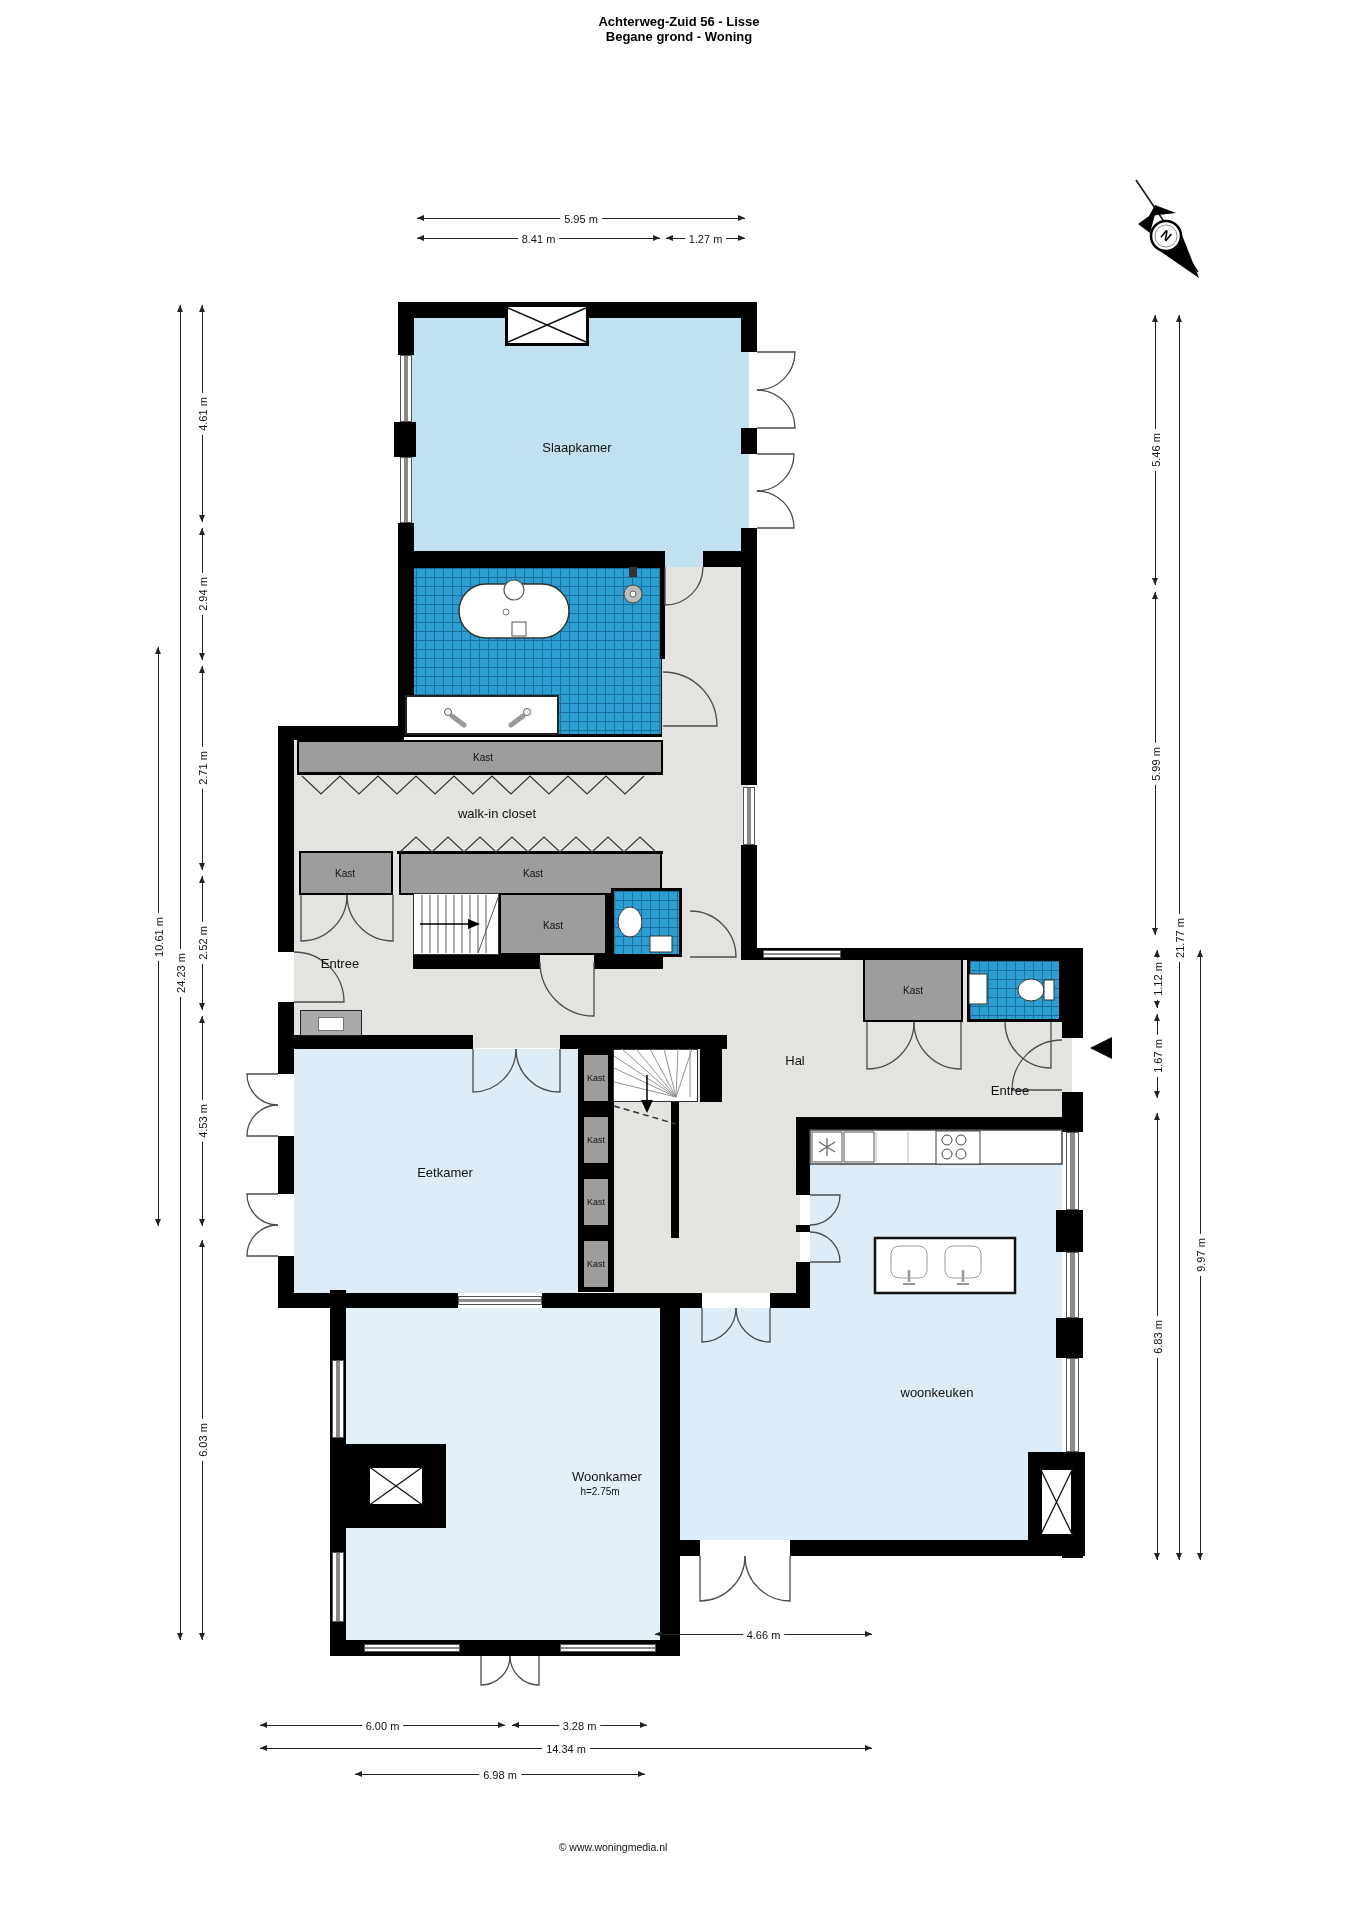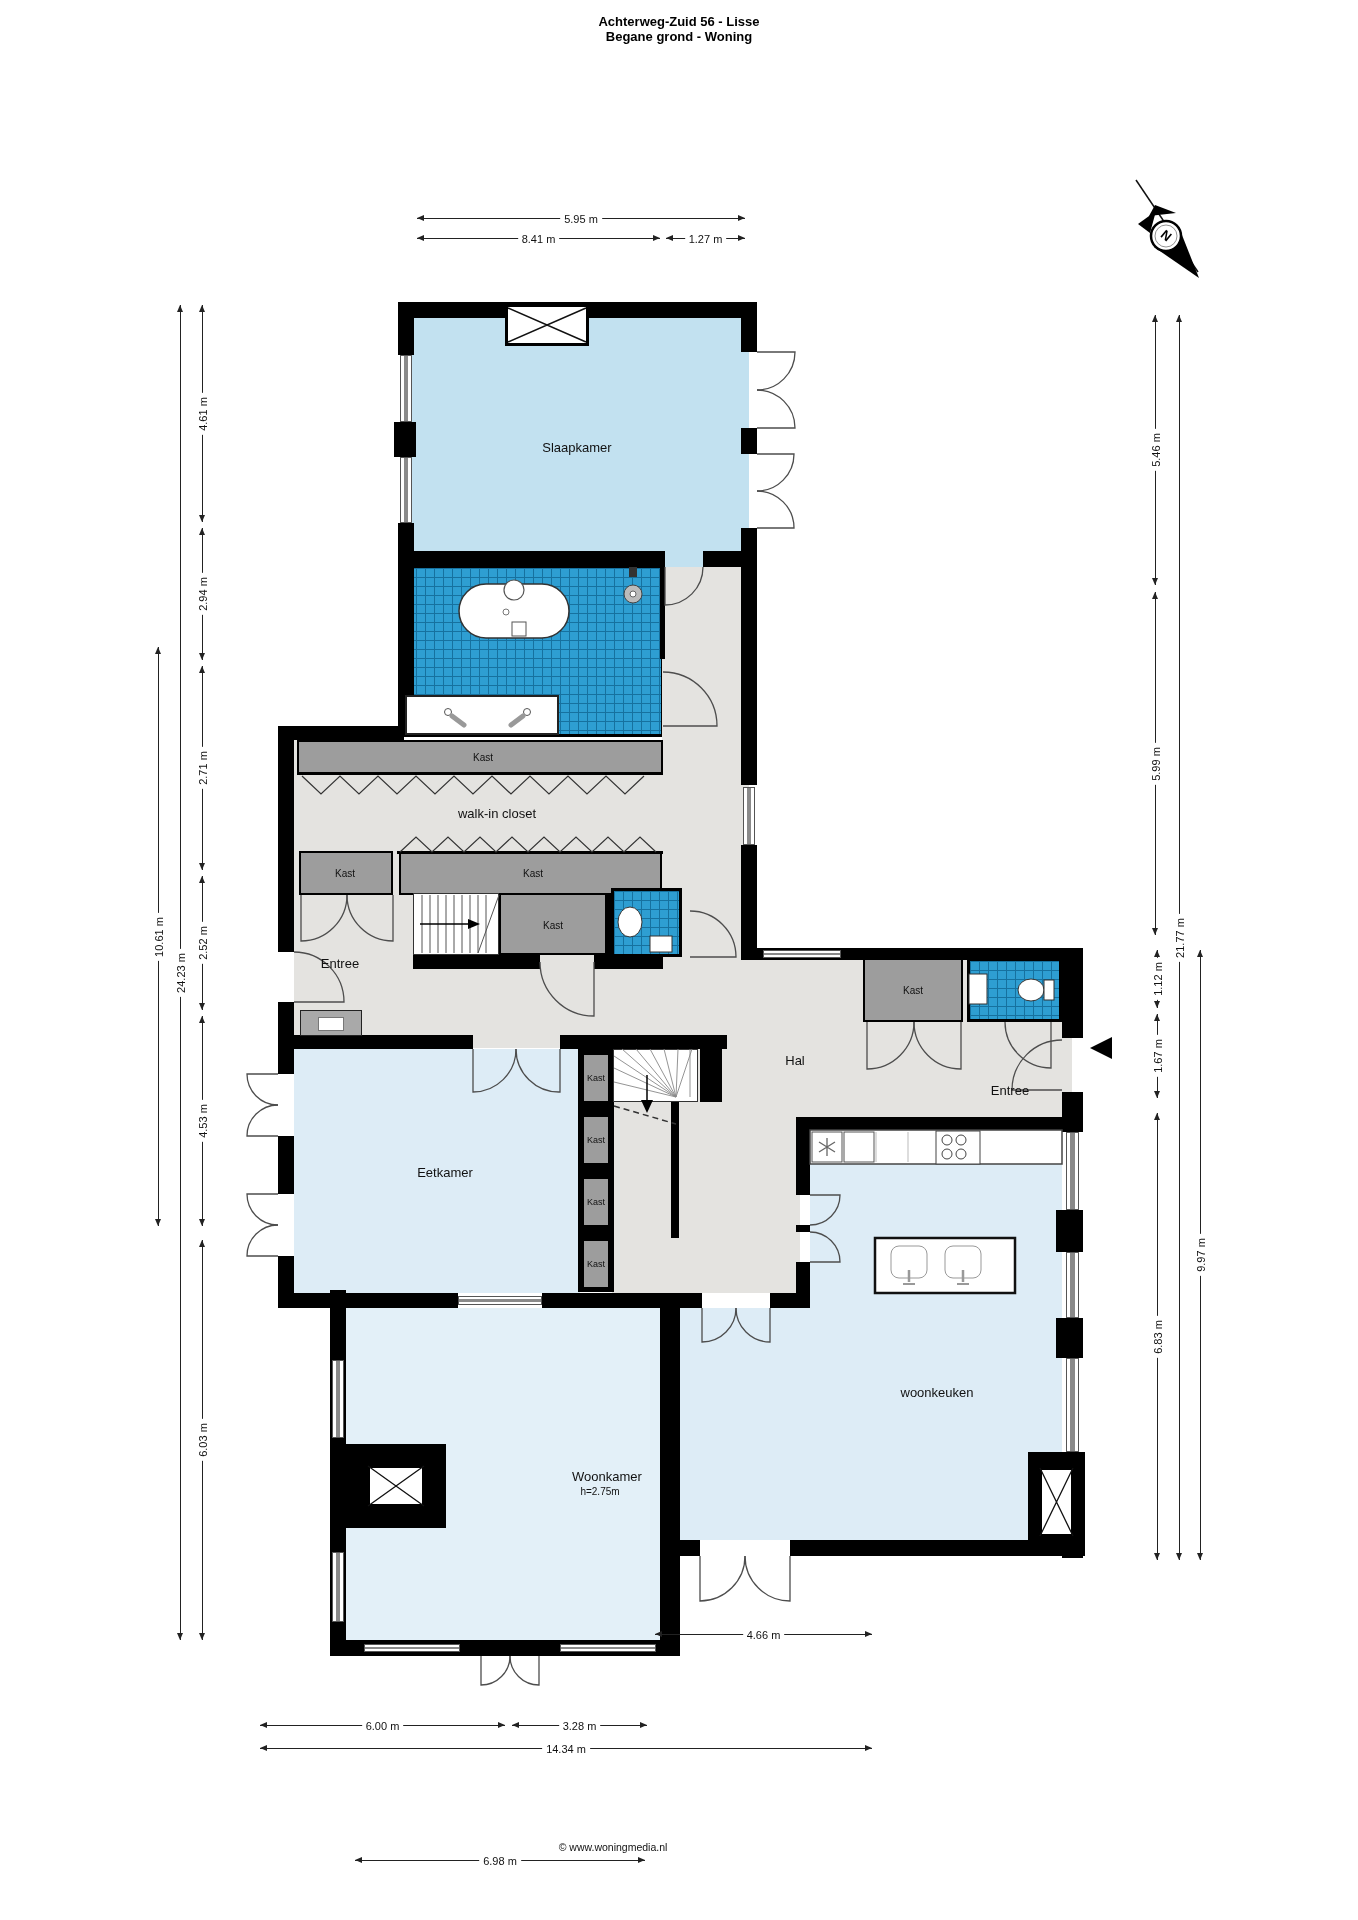--- a/index.html
+++ b/index.html
@@ -345,21 +345,21 @@
     </div>
   <div class="dimh" style="left:512px;top:1725px;width:135px;">
       <span class="dlbl">3.28 m</span>
     </div>
   <div class="dimh" style="left:655px;top:1634px;width:217px;">
       <span class="dlbl">4.66 m</span>
     </div>
   <div class="dimh" style="left:260px;top:1748px;width:612px;">
       <span class="dlbl">14.34 m</span>
     </div>
-  <div class="dimh" style="left:355px;top:1860px;width:290px;">
+  <div class="dimh" style="left:355px;top:1774px;width:290px;">
       <span class="dlbl">6.98 m</span>
     </div>
 
   <div class="footer">
     <div>© www.woningmedia.nl</div>
   </div>
 
 </div>
 
 </body></html>

